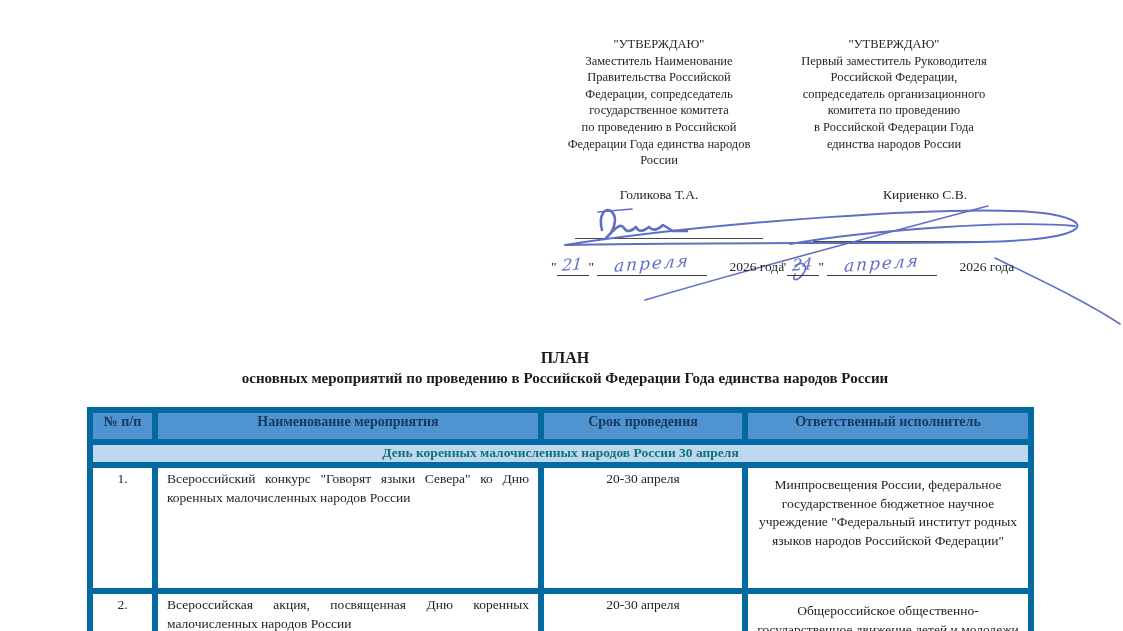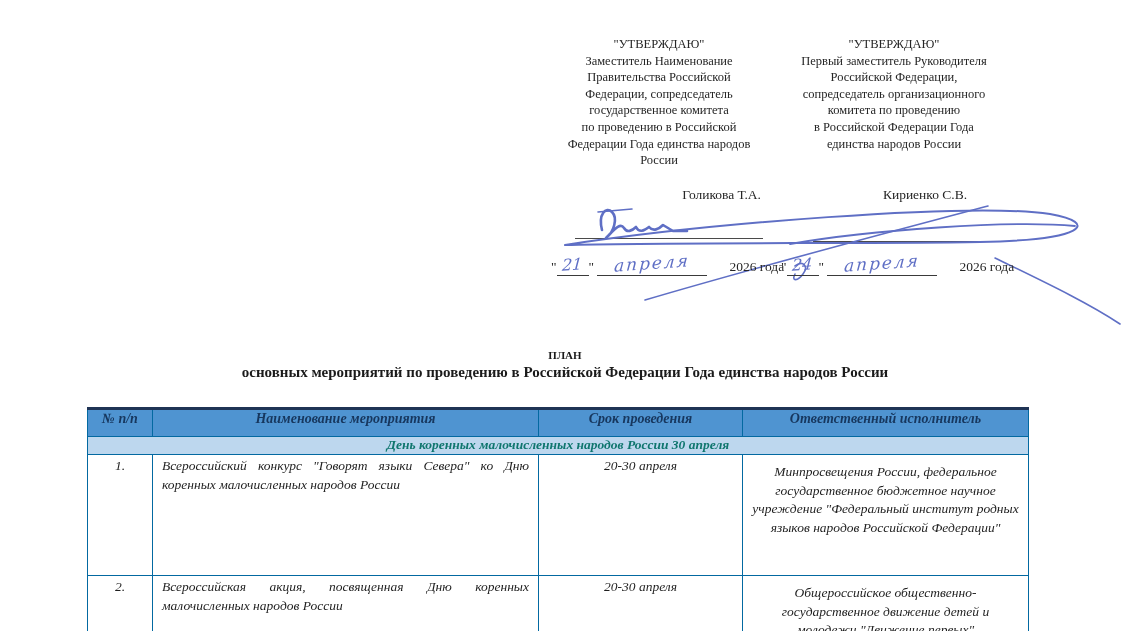--- a/index.html
+++ b/index.html
@@ -6,21 +6,21 @@
   #page{
     position:relative;width:1123px;height:631px;overflow:hidden;
     background:#ffffff;color:#1c1c1c;
     font-family:"Liberation Serif","DejaVu Serif",serif;
   }
   
   .approval{position:absolute;top:36px;text-align:center;font-size:12.5px;line-height:16.6px;color:#262626;}
   #approval-left{left:552px;width:214px;}
   #approval-right{left:778px;width:232px;}
   .signatory{position:absolute;top:187px;font-size:13.5px;color:#262626;}
-  #name-left{left:557px;width:204px;text-align:right;}
+  #name-left{left:557px;width:204px;text-align:center;}
   #name-right{left:820px;width:210px;text-align:center;}
   
   .sigline{position:absolute;height:1px;background:#4a4a4a;}
   #sigline-left{left:575px;top:238px;width:188px;}
   #sigline-right{left:813px;top:241px;width:190px;}
   
   .dateline{position:absolute;top:255px;font-size:13.5px;white-space:nowrap;color:#262626;}
   #dateline-left{left:551px;}
   #dateline-right{left:781px;}
   .u-day{display:inline-block;width:32px;border-bottom:1px solid #3a3a3a;text-align:center;}
@@ -29,29 +29,29 @@
     font-family:"DejaVu Serif",serif;font-style:italic;color:#5f6fc5;
     display:inline-block;transform:rotate(-4deg) skewX(-8deg);
   }
   .hw-day{font-size:16px;position:relative;top:-1px;}
   .hw-month{font-size:17px;letter-spacing:2px;position:relative;top:-2px;}
   .yr{margin-left:22px;}
   
   #ink{position:absolute;left:540px;top:196px;pointer-events:none;}
   
   #title-block{position:absolute;left:60px;top:349px;width:1010px;text-align:center;color:#1b1b1b;}
-  #title-line1{font-weight:bold;font-size:11px;}
+  #title-line1{font-weight:bold;font-size:16px;}
   #title-line2{font-weight:bold;font-size:15px;margin-top:3px;}
   
   #plan-table{
     position:absolute;left:87px;top:407px;width:941px;
     border-collapse:collapse;table-layout:fixed;
     font-size:13.5px;color:#1f1f1f;
   }
-  #plan-table td,#plan-table th{border:1px solid #0369a1;vertical-align:top;overflow:hidden;font-style:italic;}
+  #plan-table td,#plan-table th{border:6px solid #0369a1;vertical-align:top;overflow:hidden;}
   #plan-table{border-top:3px solid #1f3455;}
   tr.head th{
     background:#4f94d1;color:#17375e;font-weight:bold;font-size:14px;
     height:24px;vertical-align:middle;padding:1px 2px;
   }
   tr.subhead td{
     background:#bdd7ee;color:#0f766e;font-weight:bold;font-size:13.5px;
     text-align:center;height:17px;vertical-align:middle;padding:0 2px;
   }
   tr.item td{background:#ffffff;padding:2px 4px;line-height:18.5px;}

